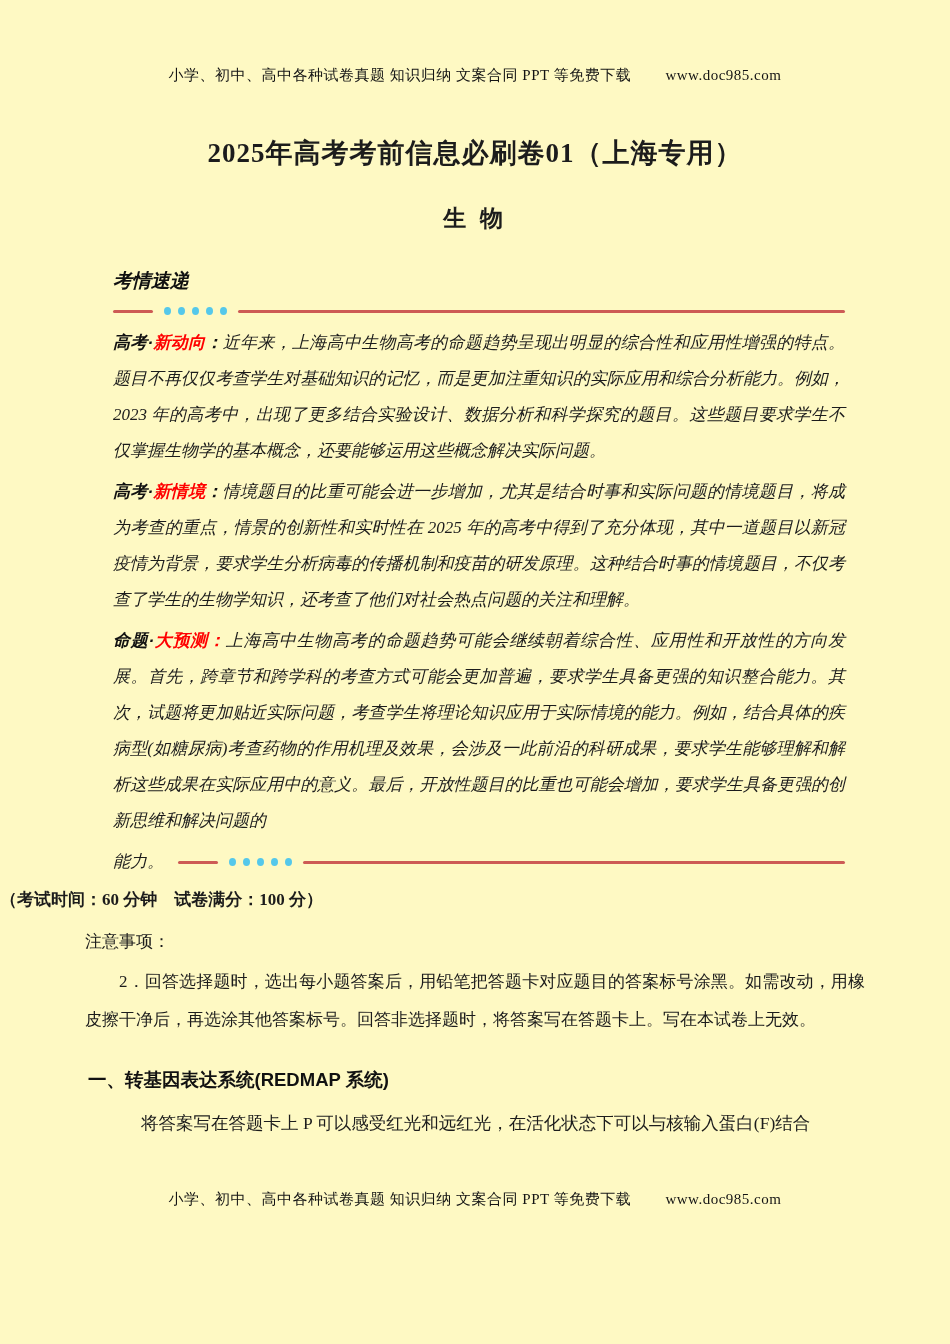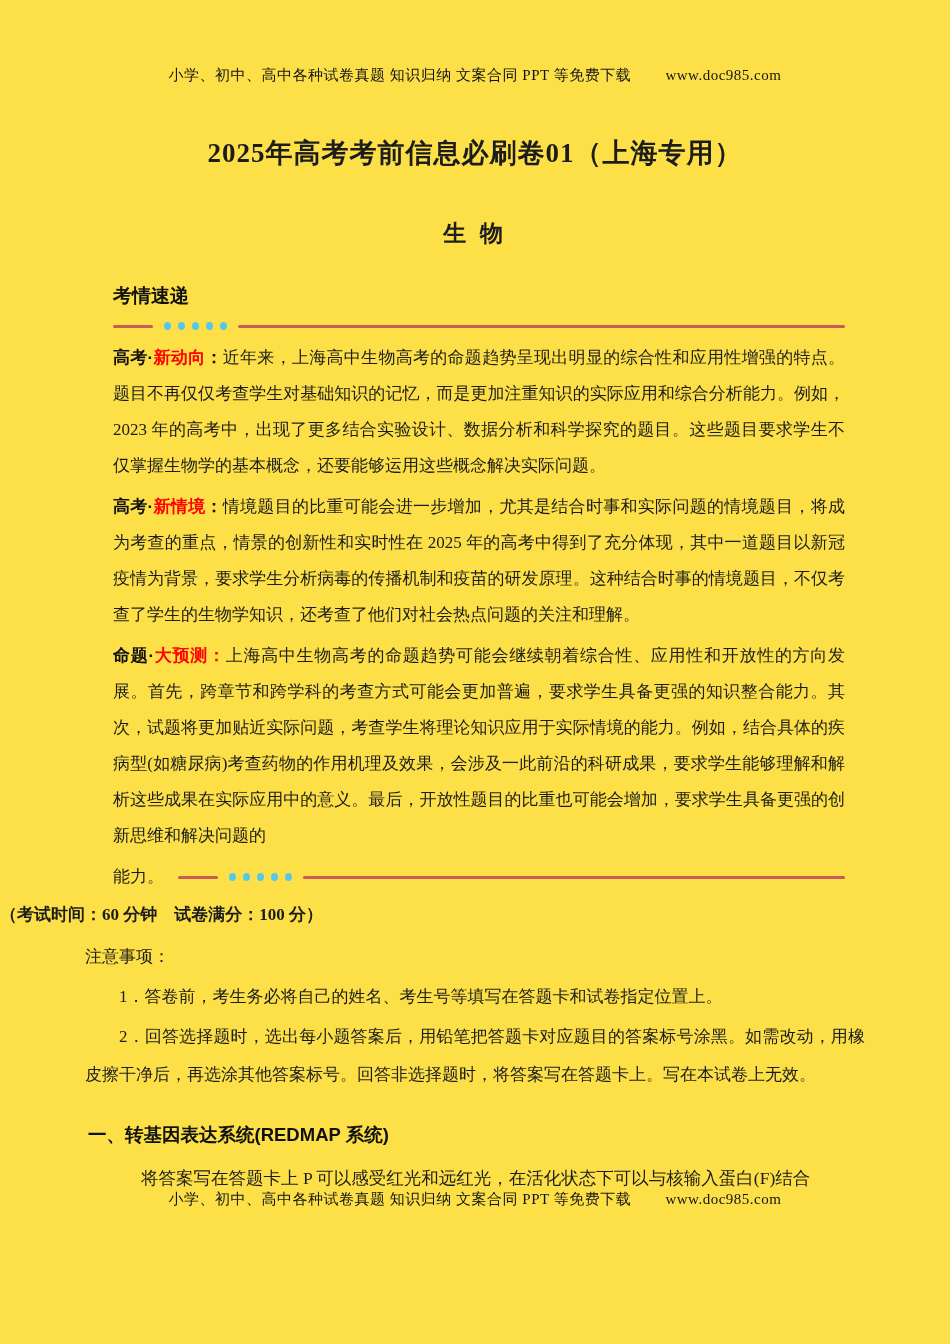--- a/index.html
+++ b/index.html
@@ -1,30 +1,30 @@
 <!DOCTYPE html>
 <html><head>
 <meta charset="utf-8">
 <style>
   html,body{margin:0;padding:0;background:#ffffff;}
   .page{
     position:relative;
     width:950px;height:1344px;
     margin:0 auto;
-    background:#fde047;
+    background:#fef9c3;
     overflow:hidden;
     font-family:"Liberation Serif","DejaVu Serif",serif;
     color:#1c1c1c;
   }
   .center{text-align:center;}
   .hdr{padding-top:66px;font-size:15px;color:#141414;letter-spacing:.5px;}
   .hdr .url{margin-left:30px;}
   .doc-title{margin-top:50px;font-size:27px;font-weight:bold;letter-spacing:1px;}
-  .doc-subject{margin-top:47px;font-size:23px;font-weight:bold;letter-spacing:4px;}
-  .brief{margin:0 105px 0 113px;}
+  .doc-subject{margin-top:32px;font-size:23px;font-weight:bold;letter-spacing:4px;}
+  .brief{margin:0 105px 0 113px;font-style:italic;}
   .brief-head{
     margin-top:34px;
     font-family:"Liberation Sans","DejaVu Sans",sans-serif;
     font-weight:bold;font-size:19px;color:#111;
   }
   .rule{display:flex;align-items:center;margin-top:13px;}
   .rule .seg-short{width:40px;height:3px;background:#cd5b55;border-radius:2px;}
   .rule .dots{display:flex;gap:7px;margin:0 11px;}
   .rule .dot{width:7px;height:8px;border-radius:50%;background:#55c8ea;}
   .rule .seg-long{flex:1;height:3px;background:#cd5b55;border-radius:2px;}
@@ -107,21 +107,20 @@
           <span class="seg-long"></span>
         </span>
       </div>
     </div>
   </div>
 
   <div class="exam-meta">（考试时间：60 分钟　试卷满分：100 分）</div>
 
   <div class="notice">
     <p class="label">注意事项：</p>
-    <p class="item">1．答卷前，考生务必将自己的姓名、考生号等填写在答题卡和试卷指定位置上。</p>
     <p class="item">2．回答选择题时，选出每小题答案后，用铅笔把答题卡对应题目的答案标号涂黑。如需改动，用橡皮擦干净后，再选涂其他答案标号。回答非选择题时，将答案写在答题卡上。写在本试卷上无效。</p>
   </div>
 
   <div class="sec-head">一、转基因表达系统(REDMAP 系统)</div>
 
   <div class="sec-body">将答案写在答题卡上 P 可以感受红光和远红光，在活化状态下可以与核输入蛋白(F)结合</div>
 
   <div class="footer">
     <span>小学、初中、高中各种试卷真题 知识归纳 文案合同 PPT 等免费下载</span>
     <span class="url">www.doc985.com</span>

